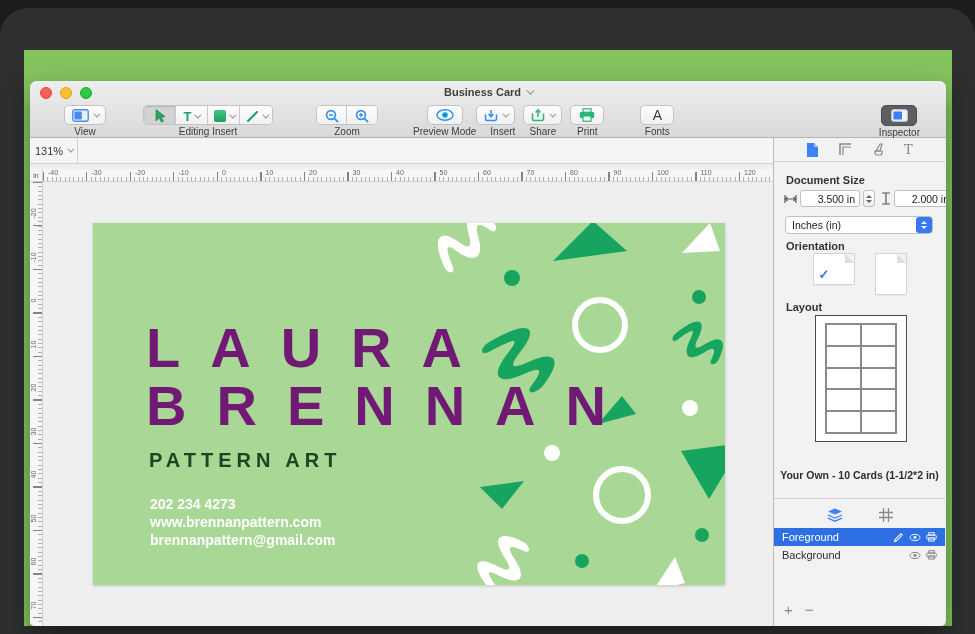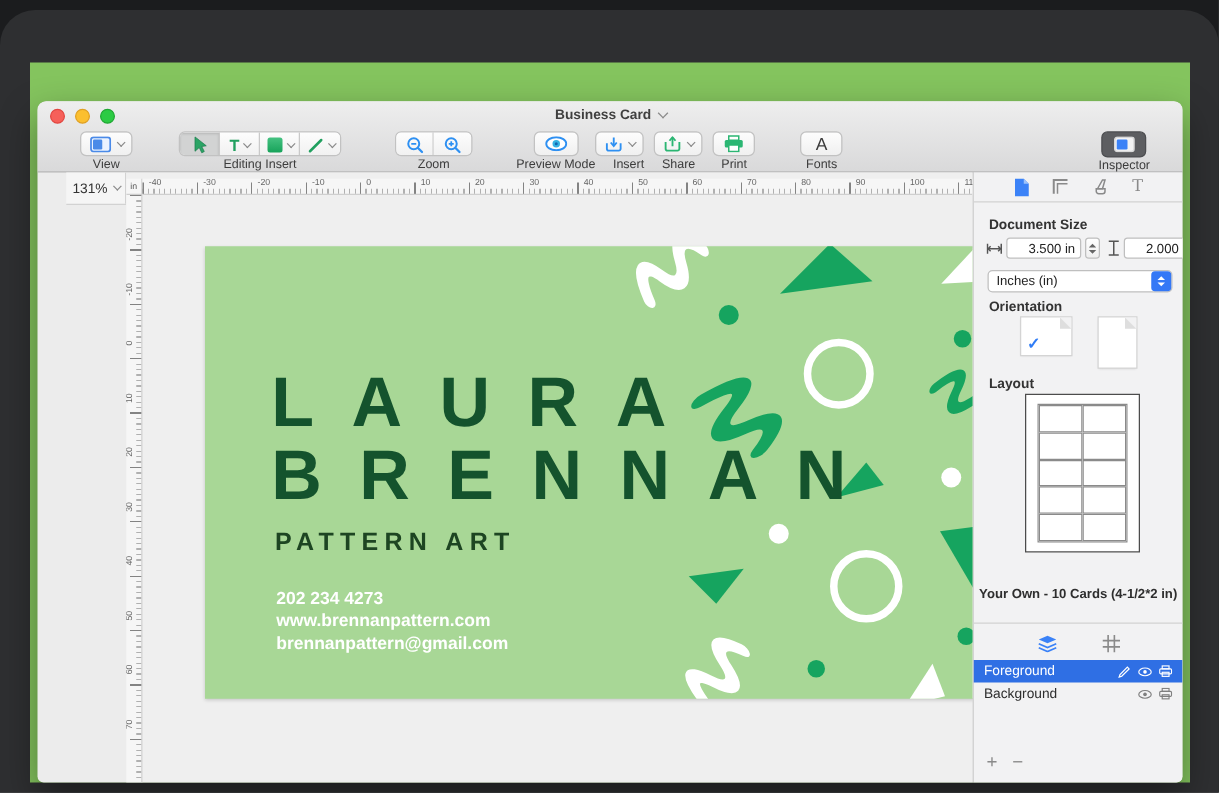--- a/index.html
+++ b/index.html
@@ -38,21 +38,21 @@
   .segc .seg:last-child { border-right:none; }
   .seg.selected { background:#d2d3d3; box-shadow:inset 0 1px 2px rgba(0,0,0,.15); }
   .icon-glyph-t { color:#21a05f; font-weight:bold; font-size:13px; }
   .shape-swatch { width:12px; height:12px; border-radius:2px; background:linear-gradient(#45c281,#17a35a); }
   .fonts-glyph { font-size:14px; color:#3a3a3a; }
   .inspector-btn { width:36px; height:21px; background:#5d5e61; border:1px solid #4c4d50; border-radius:5px;
     display:flex; align-items:center; justify-content:center; }
 
   
   .main { flex:1; display:flex; min-height:0; }
-  .workspace { width:744px; display:flex; flex-direction:row; border-right:1px solid #bcbcbc;margin-left:23px; }
+  .workspace { width:744px; display:flex; flex-direction:column; border-right:1px solid #bcbcbc; }
   .subbar { height:26px; background:#f5f5f5; border-bottom:1px solid #d2d2d2; display:flex; align-items:center; }
   .zoomctl { width:48px; height:100%; border-right:1px solid #d2d2d2; display:flex; align-items:center;
     justify-content:center; gap:4px; font-size:11px; color:#333; }
 
   
   .canvas-wrap { position:relative; flex:1; background:#efefef; overflow:hidden; }
   .ruler-corner { position:absolute; left:0; top:5px; width:13px; height:13px; background:#f6f6f6;
     border-right:1px solid #cfcfcf; border-bottom:1px solid #cfcfcf; font-size:7px; color:#555;
     display:flex; align-items:center; justify-content:center; }
   .h-ruler { position:absolute; left:13px; top:5px; right:0; height:13px; background:#f6f6f6;
@@ -68,21 +68,21 @@
     background:repeating-linear-gradient(to bottom,#b0b0b0 0 1px,transparent 1px 4.35px); }
   .v-ruler::after { content:""; position:absolute; top:0; bottom:0; right:0; width:9px;
     background:repeating-linear-gradient(to bottom,#838383 0 1px,transparent 1px 43.5px); }
   .v-ruler span { position:absolute; left:-3px; width:12px; font-size:7px; color:#666;
     transform:rotate(-90deg); text-align:center; }
 
   
   .card { position:absolute; left:63px; top:59px; width:632px; height:362px;
     background:#a8d796; overflow:hidden; box-shadow:0 1px 3px rgba(0,0,0,.18); }
   .card .name { position:absolute; left:53px; top:96px; font-size:56px; line-height:58px;
-    font-weight:bold; letter-spacing:30px; color:#14532d; white-space:pre; }
+    font-weight:bold; letter-spacing:30px; color:#701a75; white-space:pre; }
   .card .subtitle { position:absolute; left:56px; top:226px; font-size:20px; font-weight:bold;
     letter-spacing:5px; color:#1d4522; }
   .card .contact { position:absolute; left:57px; top:272px; font-size:14px; font-weight:bold;
     line-height:18px; color:#ffffff; }
   .pattern, .pattern * { position:absolute; }
 
   
   .sidebar { width:171px; background:#f2f2f3; position:relative; font-size:11px; color:#2e2e2e; }
   .sb-tabs { position:absolute; left:0; top:0; width:100%; height:24px; border-bottom:1px solid #d2d2d2;
     display:flex; align-items:center; justify-content:space-evenly; padding:0 14px; }
@@ -445,21 +445,21 @@
               <div></div>
               <div></div>
               <div></div>
               <div></div>
               <div></div>
               <div></div>
               <div></div>
               <div></div>
             </div>
         </div>
-        <div class="layout-caption">Your Own - 10 Cards (4-1/2*2 in)</div>
+        <div class="layout-caption">Your Own - 10 Cards (1-1/2*2 in)</div>
 
         <div class="layers-sep"></div>
         <div class="layers-tabs">
           <svg width="16" height="14" viewBox="0 0 16 14">
             <path d="M8 0.5 L15 3.5 L8 6.5 L1 3.5 Z" fill="#3b82f7"></path>
             <path d="M1 7 L8 10 L15 7" fill="none" stroke="#3b82f7" stroke-width="1.3"></path>
             <path d="M1 10.2 L8 13.2 L15 10.2" fill="none" stroke="#3b82f7" stroke-width="1.3"></path>
           </svg>
           <svg width="14" height="14" viewBox="0 0 14 14">
             <path d="M4.5 0 V14 M9.5 0 V14 M0 4.5 H14 M0 9.5 H14" stroke="#8a8a8a" stroke-width="1.3"></path>

